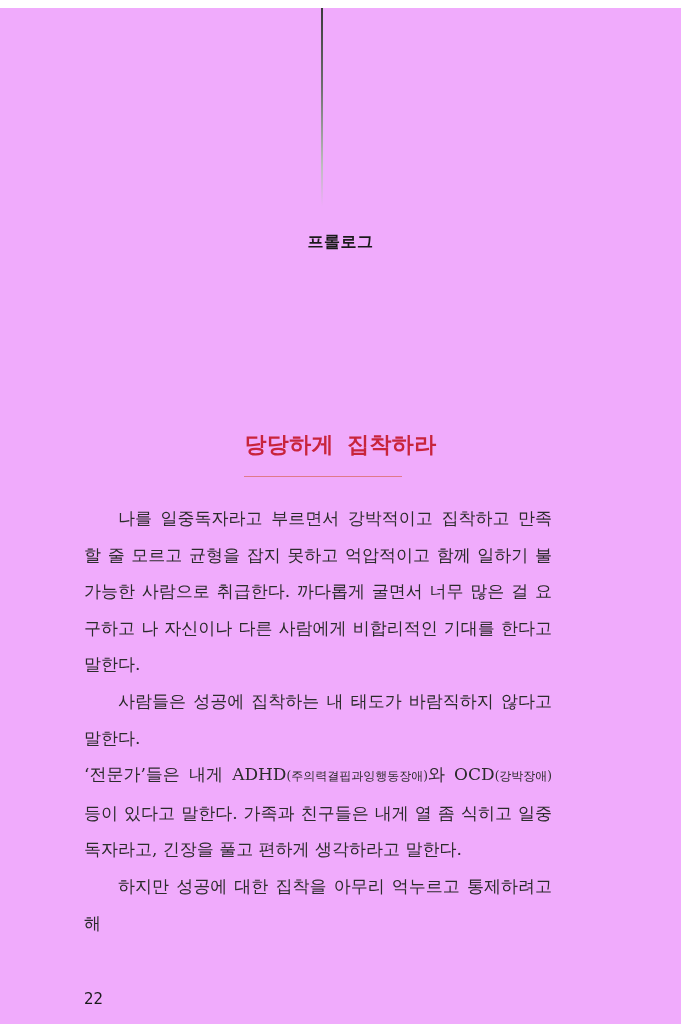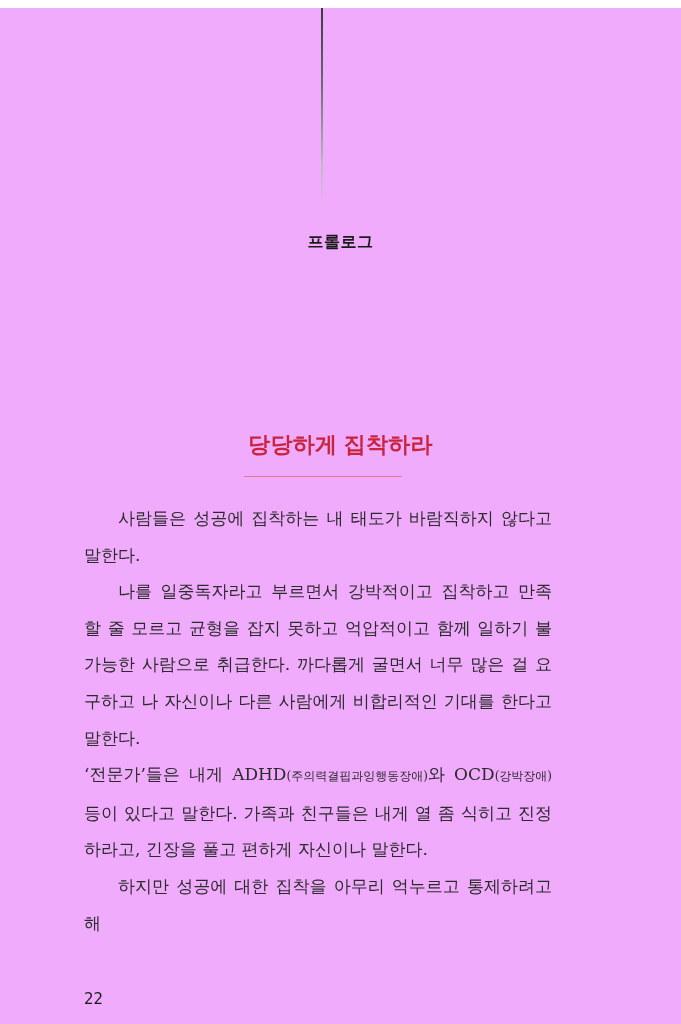--- a/index.html
+++ b/index.html
@@ -40,21 +40,21 @@
       font-size: 16px;
       letter-spacing: 0.5px;
       color: #1a1a1a;
     }
     .chapter-title {
       position: absolute;
       top: 422px;
       left: 0;
       width: 100%;
       text-align: center;
-      font-family: Liberation Sans, sans-serif;
+      font-family: Liberation Mono, monospace;
       font-weight: bold;
       font-size: 22px;
       color: #c8243c;
       letter-spacing: 0.3px;
     }
     .title-underline {
       position: absolute;
       top: 468px;
       left: 244px;
       width: 158px;
@@ -96,20 +96,20 @@
 
 <div class="page">
   <div class="top-rule"></div>
 
   <div class="section-label">프롤로그</div>
 
   <div class="chapter-title">당당하게 집착하라</div>
   <div class="title-underline"></div>
 
   <div class="body-text">
+    <p>나를 일중독자라고 부르면서 강박적이고 집착하고 만족할 줄 모르고 균형을 잡지 못하고 억압적이고 함께 일하기 불가능한 사람으로 취급한다. 까다롭게 굴면서 너무 많은 걸 요구하고 나 자신이나 다른 사람에게 비합리적인 기대를 한다고 말한다.</p>
     <p>사람들은 성공에 집착하는 내 태도가 바람직하지 않다고 말한다.</p>
-    <p>나를 일중독자라고 부르면서 강박적이고 집착하고 만족할 줄 모르고 균형을 잡지 못하고 억압적이고 함께 일하기 불가능한 사람으로 취급한다. 까다롭게 굴면서 너무 많은 걸 요구하고 나 자신이나 다른 사람에게 비합리적인 기대를 한다고 말한다.</p>
-    <p class="no-indent"><span>‘전문가’들은 내게 ADHD</span><span class="small-caps-note">(주의력결핍과잉행동장애)</span><span>와 OCD</span><span class="small-caps-note">(강박장애)</span><span> 등이 있다고 말한다. 가족과 친구들은 내게 열 좀 식히고 진정하라고, 긴장을 풀고 편하게 자신이나 말한다.</span></p>
+    <p class="no-indent"><span>‘전문가’들은 내게 ADHD</span><span class="small-caps-note">(주의력결핍과잉행동장애)</span><span>와 OCD</span><span class="small-caps-note">(강박장애)</span><span> 등이 있다고 말한다. 가족과 친구들은 내게 열 좀 식히고 일중독자라고, 긴장을 풀고 편하게 생각하라고 말한다.</span></p>
     <p>하지만 성공에 대한 집착을 아무리 억누르고 통제하려고 해</p>
   </div>
 
   <div class="page-number">22</div>
 </div>
 
 </body></html>

